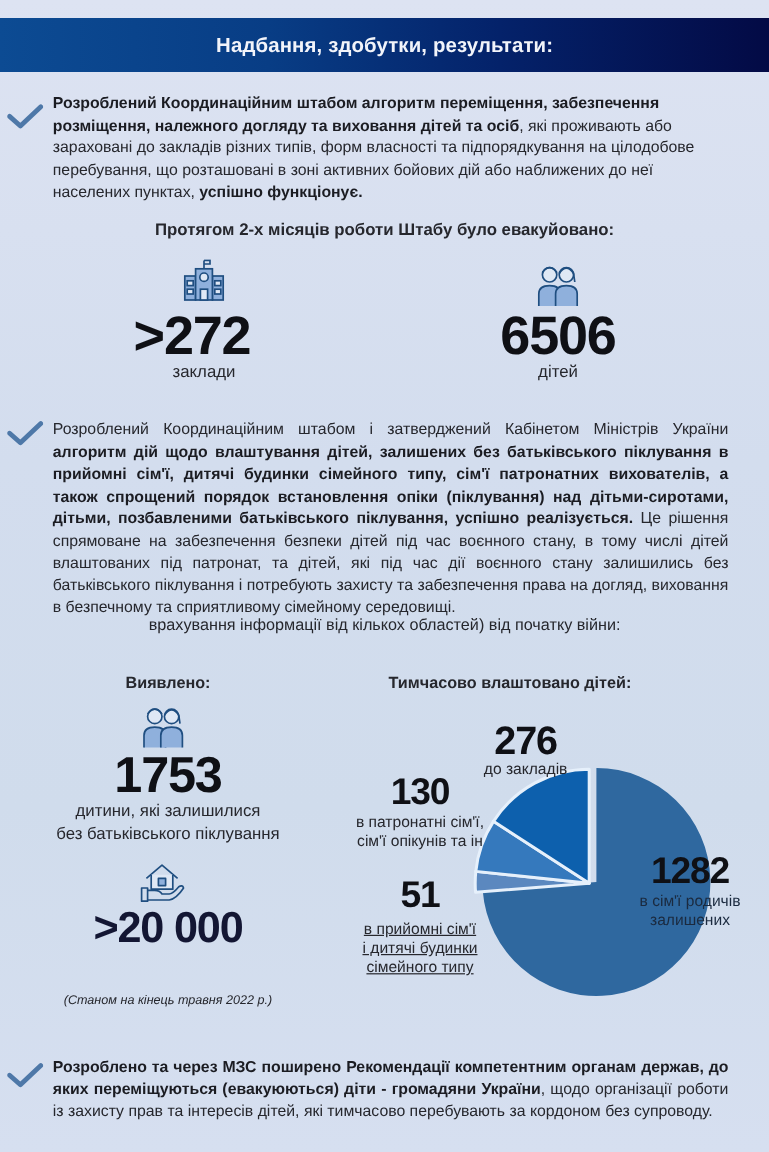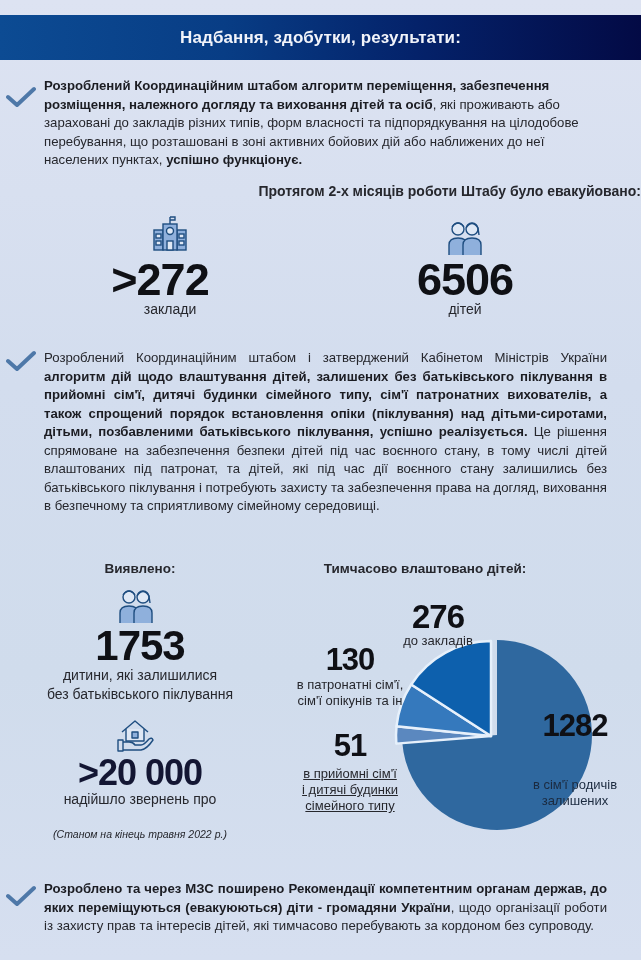--- a/index.html
+++ b/index.html
@@ -32,21 +32,21 @@
   <span class="banner-title">Надбання, здобутки, результати:</span>
 </div>
 
 <svg class="check" style="left:6px;top:86px" viewBox="0 0 30 22">
   <path d="M2 11 L11 19 L28 3" fill="none" stroke="#4e78a8" stroke-width="4" stroke-linecap="round" stroke-linejoin="round"></path>
 </svg>
 <div class="para" style="left:44px;top:77px;width:560px;">
   <b>Розроблений Координаційним штабом алгоритм переміщення, забезпечення розміщення, належного догляду та виховання дітей та осіб</b><span>, які проживають або зараховані до закладів різних типів, форм власності та підпорядкування на цілодобове перебування, що розташовані в зоні активних бойових дій або наближених до неї населених пунктах, </span><b>успішно функціонує.</b>
 </div>
 
-<div class="center-text" style="left:0;top:182px;width:641px;font-weight:bold;font-size:14px;text-align:right;">Протягом 2-х місяців роботи Штабу було евакуйовано:</div>
+<div class="center-text" style="left:0;top:182px;width:641px;font-weight:bold;font-size:14px;">Протягом 2-х місяців роботи Штабу було евакуйовано:</div>
 
 <svg class="icon" style="left:152px;top:216px" width="36" height="36" viewBox="0 0 36 36">
   <g fill="#8fb0dc" stroke="#1f4e80" stroke-width="1.4">
     <rect x="2" y="14" width="9" height="20"></rect>
     <rect x="25" y="14" width="9" height="20"></rect>
     <rect x="11" y="8" width="14" height="26"></rect>
   </g>
   <g fill="none" stroke="#1f4e80" stroke-width="1.4">
     <line x1="18" y1="8" x2="18" y2="1"></line>
     <path d="M18 1 h5 v3 h-5"></path>
@@ -75,20 +75,21 @@
 <div class="sub" style="left:390px;top:301px;width:150px;font-size:14px;">дітей</div>
 
 <svg class="check" style="left:6px;top:350px" viewBox="0 0 30 22">
   <path d="M2 11 L11 19 L28 3" fill="none" stroke="#4e78a8" stroke-width="4" stroke-linecap="round" stroke-linejoin="round"></path>
 </svg>
 <div class="para" style="left:44px;top:349px;width:563px;text-align:justify;">
   <span>Розроблений Координаційним штабом і затверджений Кабінетом Міністрів України </span><b>алгоритм дій щодо влаштування дітей, залишених без батьківського піклування в прийомні сім'ї, дитячі будинки сімейного типу, сім'ї патронатних вихователів, а також спрощений порядок встановлення опіки (піклування) над дітьми-сиротами, дітьми, позбавленими батьківського піклування, успішно реалізується.</b><span> Це рішення спрямоване на забезпечення безпеки дітей під час воєнного стану, в тому числі дітей влаштованих під патронат, та дітей, які під час дії воєнного стану залишились без батьківського піклування і потребують захисту та забезпечення права на догляд, виховання в безпечному та сприятливому сімейному середовищі.</span>
 </div>
 
 <div class="center-text" style="left:0;top:512px;width:641px;">
+  <div>врахування інформації від кількох областей) від початку війни:</div>
 </div>
 
 <div class="center-text" style="left:40px;top:560px;width:200px;font-weight:bold;">Виявлено:</div>
 <div class="center-text" style="left:300px;top:560px;width:250px;font-weight:bold;">Тимчасово влаштовано дітей:</div>
 
 <svg class="icon" style="left:118px;top:588px" width="36" height="36" viewBox="0 0 36 36">
   <g fill="none" stroke="#1f4e80" stroke-width="1.4">
     <circle cx="11" cy="9" r="6" fill="#dfe8f5"></circle>
     <circle cx="25" cy="9" r="6" fill="#dfe8f5"></circle>
     <path d="M5 7 q6 -8 12 0"></path>
@@ -107,21 +108,20 @@
   <g fill="none" stroke="#1f4e80" stroke-width="1.4" stroke-linejoin="round">
     <path d="M6 14 L19 3 L32 14"></path>
     <path d="M10 11 v12 h18 v-12" fill="#dfe8f5"></path>
     <rect x="16" y="14" width="6" height="6" fill="#8fb0dc"></rect>
     <rect x="2" y="22" width="5" height="11"></rect>
     <path d="M7 24 h6 q4 0 6 3 h6 q3 0 8 -6 q3 -2 4 1 q-6 9 -12 10 h-18"></path>
   </g>
 </svg>
 <div class="big-num" style="left:40px;top:752px;width:200px;font-size:36px;color:#131633;">&gt;20 000</div>
 <div class="sub" style="left:20px;top:790px;width:240px;font-size:14px;line-height:19px;">
-  <div>надійшло звернень про</div>
 </div>
 <div class="sub" style="left:20px;top:828px;width:240px;font-size:10.5px;font-style:italic;">(Станом на кінець травня 2022 р.)</div>
 
 <svg class="pie" id="pie" width="641" height="960" style="pointer-events:none;">
     <path d="M497,735 L497,640 A95,95 0 1 1 402.3068176250401,742.6289718640573 Z" fill="#2f689f"></path>
     <path d="M491,736 L396.3068176250401,743.6289718640573 A95,95 0 0 1 396.51208178590934,726.1494512047647 Z" fill="#5b88bf" stroke="#e6f0fb" stroke-width="2.5" stroke-linejoin="round"></path>
     <path d="M491,736 L396.51208178590934,726.1494512047647 A95,95 0 0 1 411.2034497669467,684.4489517962651 Z" fill="#3579bd" stroke="#e6f0fb" stroke-width="2.5" stroke-linejoin="round"></path>
     <path d="M491,736 L411.2034497669467,684.4489517962651 A95,95 0 0 1 490.9999999999999,641 Z" fill="#0d60ad" stroke="#e6f0fb" stroke-width="2.5" stroke-linejoin="round"></path>
   </svg>
 
@@ -135,21 +135,21 @@
 </div>
 
 <div class="big-num" style="left:300px;top:728px;width:100px;font-size:31px;">51</div>
 <div class="sub" style="left:280px;top:766px;width:140px;font-size:13px;line-height:16px;text-decoration:underline;">
   <div>в прийомні сім'ї</div>
   <div>і дитячі будинки</div>
   <div>сімейного типу</div>
 </div>
 
 <div class="big-num" style="left:525px;top:708px;width:100px;font-size:31px;">1282</div>
-<div class="sub" style="left:515px;top:777px;width:120px;font-size:13px;line-height:16px;color:#1b2a3f;">
+<div class="sub" style="left:515px;top:743px;width:120px;font-size:13px;line-height:16px;color:#1b2a3f;">
   <div>в сім'ї родичів</div>
   <div>залишених</div>
 </div>
 
 <svg class="check" style="left:6px;top:885px" viewBox="0 0 30 22">
   <path d="M2 11 L11 19 L28 3" fill="none" stroke="#4e78a8" stroke-width="4" stroke-linecap="round" stroke-linejoin="round"></path>
 </svg>
 <div class="para" style="left:44px;top:880px;width:563px;text-align:justify;">
   <b>Розроблено та через МЗС поширено Рекомендації компетентним органам держав, до яких переміщуються (евакуюються) діти - громадяни України</b><span>, щодо організації роботи із захисту прав та інтересів дітей, які тимчасово перебувають за кордоном без супроводу.</span>
 </div>

